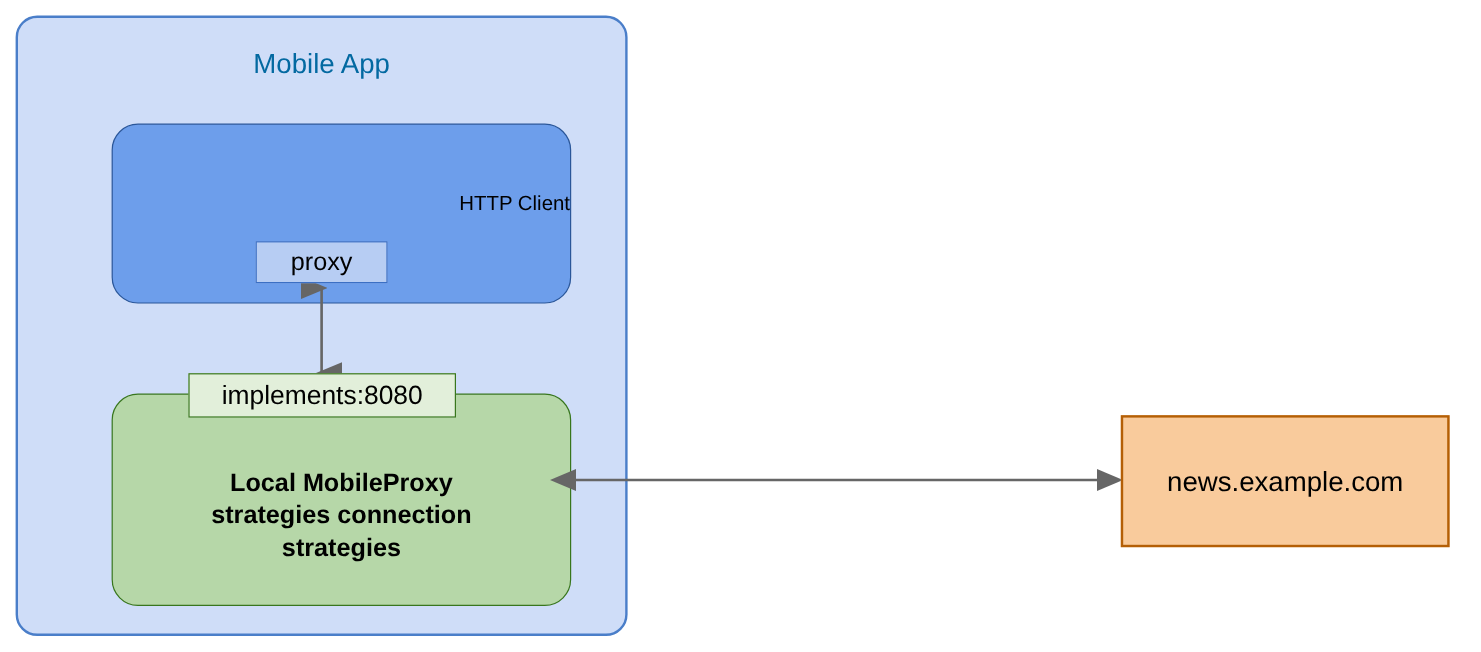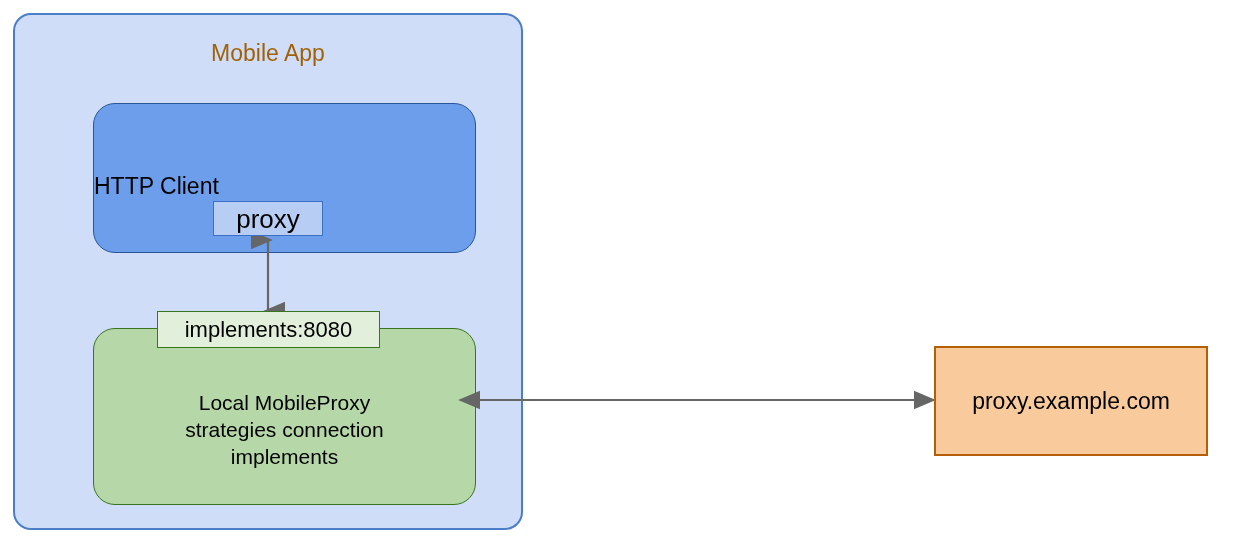--- a/index.html
+++ b/index.html
@@ -32,61 +32,61 @@
     box-sizing: border-box;
   }
   .mobile-app-title {
     position: absolute;
     left: 0;
     top: 24px;
     width: 100%;
     text-align: center;
     font-size: 23px;
     line-height: 28px;
-    color: #a16207;
+    color: #0369a1;
     white-space: nowrap;
   }
 
   
   .http-client-box {
     position: absolute;
     left: 78px;
     top: 88px;
     width: 383px;
     height: 150px;
     background: #6d9eeb;
     border: 1.6px solid #2a5699;
     border-radius: 22px;
     box-sizing: border-box;
   }
   .http-client-label {
     position: absolute;
     left: 0;
-    top: 68px;
+    top: 52px;
     width: 100%;
-    text-align: left;
-    font-size: 23px;
+    text-align: right;
+    font-size: 17px;
     line-height: 28px;
     white-space: nowrap;
   }
 
   
   .proxy-chip {
     position: absolute;
     left: 213px;
     top: 201px;
     width: 110px;
     height: 35px;
     background: #b7cdf3;
     border: 1.6px solid #3b6fc4;
     box-sizing: border-box;
     display: flex;
     align-items: center;
     justify-content: center;
-    font-size: 26px;
+    font-size: 21px;
     line-height: 24px;
     white-space: nowrap;
   }
 
   
   .proxy-box {
     position: absolute;
     left: 78px;
     top: 313px;
     width: 383px;
@@ -97,20 +97,21 @@
     box-sizing: border-box;
   }
   .proxy-box-label {
     position: absolute;
     left: 24px;
     right: 24px;
     top: 60px;
     text-align: center;
     font-size: 21px;
     line-height: 27px;
+    font-weight: bold;
   }
   .proxy-box-label span { display: block; }
 
   
   .localhost-chip {
     position: absolute;
     left: 157px;
     top: 311px;
     width: 223px;
     height: 37px;
@@ -162,21 +163,21 @@
     <div class="mobile-app-title">Mobile App</div>
 
     <div class="http-client-box">
       <div class="http-client-label">HTTP Client</div>
     </div>
 
     <div class="proxy-box">
       <div class="proxy-box-label">
         <span>Local MobileProxy</span>
         <span>strategies connection</span>
-        <span>implements</span>
+        <span>strategies</span>
       </div>
     </div>
   </div>
 
   <svg class="connectors" viewBox="0 0 1234 543" xmlns="http://www.w3.org/2000/svg">
     <defs>
       <marker id="arrow-up" markerWidth="10" markerHeight="10" refX="5" refY="2.2" orient="auto" markerUnits="strokeWidth">
         <path d="M5,0 L9.2,10 L0.8,10 Z" fill="#666666"></path>
       </marker>
       <marker id="arrow-down" markerWidth="10" markerHeight="10" refX="5" refY="7.8" orient="auto" markerUnits="strokeWidth">
@@ -196,15 +197,15 @@
 
     <g>
       <line x1="463" y1="400" x2="931" y2="400" stroke="#666666" stroke-width="2.2" marker-start="url(#arrow-left)" marker-end="url(#arrow-right)"></line>
     </g>
   </svg>
 
   <div class="proxy-chip">proxy</div>
 
   <div class="localhost-chip">implements:8080</div>
 
-  <div class="server-box">proxy.example.com</div>
+  <div class="server-box">news.example.com</div>
 
 </div>
 
 </body></html>

